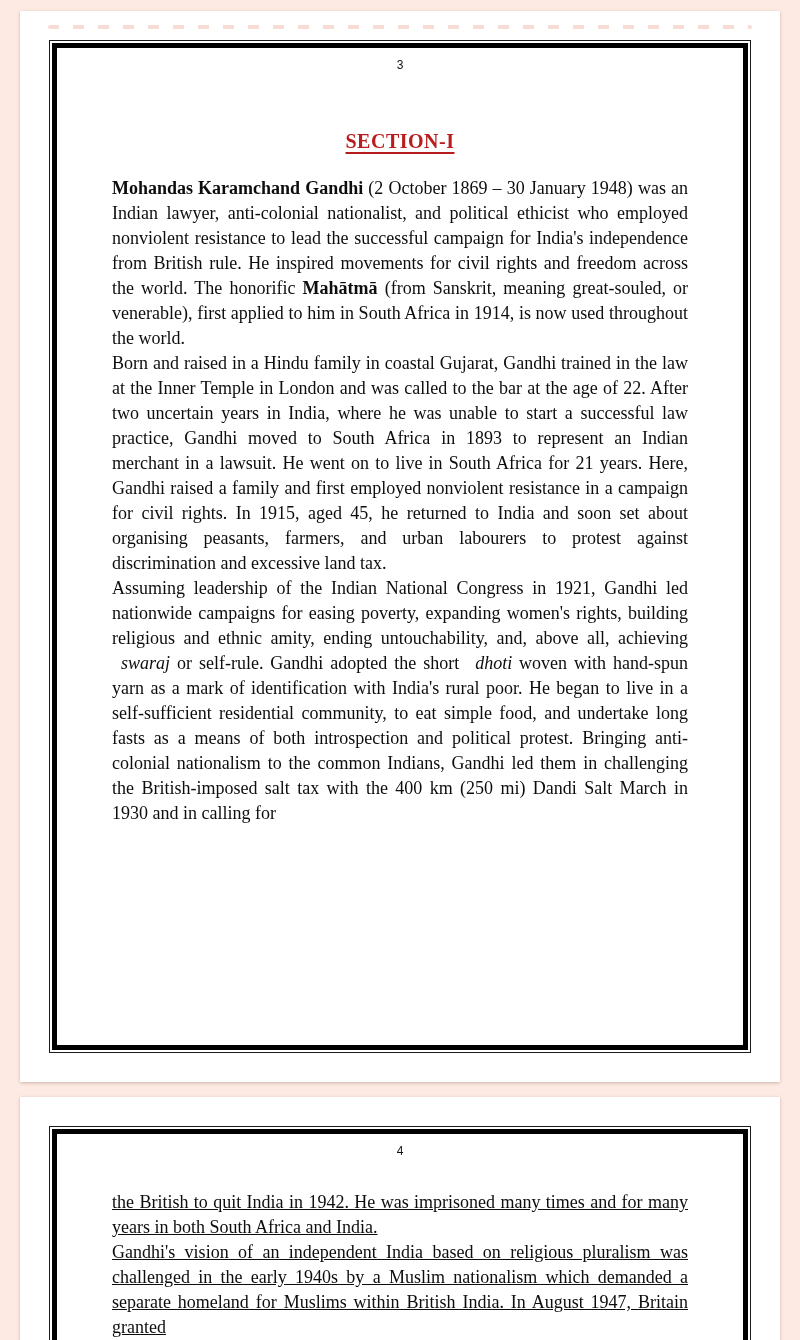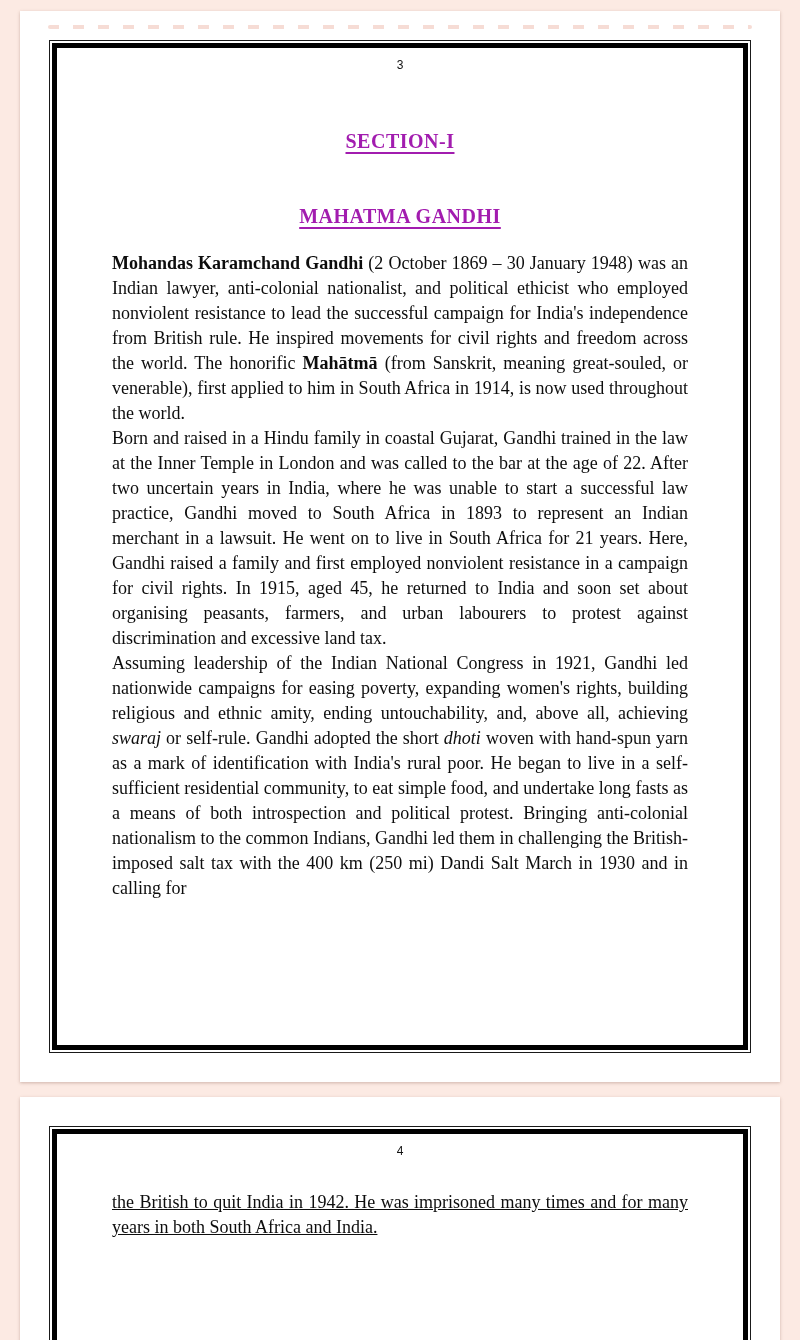--- a/index.html
+++ b/index.html
@@ -56,65 +56,65 @@
   }
   .heading {
     text-align: center;
     font-weight: 700;
     font-size: 20px;
     line-height: 24px;
     letter-spacing: 0.5px;
     text-decoration: underline;
     text-decoration-thickness: 2px;
     text-underline-offset: 4px;
-    color: #a21caf;
+    color: #b91c1c;
   }
   .h-section { margin-top: 57px; }
   .h-title   { margin-top: 51px; }
   .bodytext {
     margin-top: 23px;
     font-size: 18px;
     line-height: 25px;
     text-align: justify;
   }
   .bodytext-p4 { margin-top: 32px; text-decoration: underline; }
   .bodytext p { margin: 0; padding: 0; text-align: justify; }
   .bodytext p.justify-last { text-align-last: justify; }
   .bodytext span.bold { font-weight: 700; }
-  .bodytext span.italic { font-style: italic; }
+  .bodytext span.italic { font-style: italic; margin-left: 9px; }
 </style>
 </head>
 <body>
 
 <div class="viewport">
 
   <div class="sheet sheet-3">
     <div class="top-dashes"></div>
     <div class="frame">
       <div class="frame-inner">
         <div class="content">
           <div class="pagenum">3</div>
           <div class="heading h-section">SECTION-I</div>
-          <div class="heading h-title">MAHATMA GANDHI</div>
           <div class="bodytext">
               <p><span class="bold">Mohandas Karamchand Gandhi</span><span> (2 October 1869 – 30 January 1948) was an Indian lawyer, anti-colonial nationalist, and political ethicist who employed nonviolent resistance to lead the successful campaign for India's independence from British rule. He inspired movements for civil rights and freedom across the world. The honorific </span><span class="bold">Mahātmā</span><span> (from Sanskrit, meaning great-souled, or venerable), first applied to him in South Africa in 1914, is now used throughout the world.</span></p>
               <p><span>Born and raised in a Hindu family in coastal Gujarat, Gandhi trained in the law at the Inner Temple in London and was called to the bar at the age of 22. After two uncertain years in India, where he was unable to start a successful law practice, Gandhi moved to South Africa in 1893 to represent an Indian merchant in a lawsuit. He went on to live in South Africa for 21 years. Here, Gandhi raised a family and first employed nonviolent resistance in a campaign for civil rights. In 1915, aged 45, he returned to India and soon set about organising peasants, farmers, and urban labourers to protest against discrimination and excessive land tax.</span></p>
               <p><span>Assuming leadership of the Indian National Congress in 1921, Gandhi led nationwide campaigns for easing poverty, expanding women's rights, building religious and ethnic amity, ending untouchability, and, above all, achieving </span><span class="italic">swaraj</span><span> or self-rule. Gandhi adopted the short </span><span class="italic">dhoti</span><span> woven with hand-spun yarn as a mark of identification with India's rural poor. He began to live in a self-sufficient residential community, to eat simple food, and undertake long fasts as a means of both introspection and political protest. Bringing anti-colonial nationalism to the common Indians, Gandhi led them in challenging the British-imposed salt tax with the 400 km (250 mi) Dandi Salt March in 1930 and in calling for</span></p>
             </div>
         </div>
       </div>
     </div>
   </div>
 
   <div class="sheet sheet-4">
     <div class="frame">
       <div class="frame-inner">
         <div class="content">
           <div class="pagenum">4</div>
           <div class="bodytext bodytext-p4">
               <p><span>the British to quit India in 1942. He was imprisoned many times and for many years in both South Africa and India.</span></p>
+              <p class="justify-last"><span>Gandhi's vision of an independent India based on religious pluralism was challenged in the early 1940s by a Muslim nationalism which demanded a separate homeland for Muslims within British India. In August 1947, Britain granted</span></p>
             </div>
         </div>
       </div>
     </div>
   </div>
 
 </div>
 
 </body></html>

